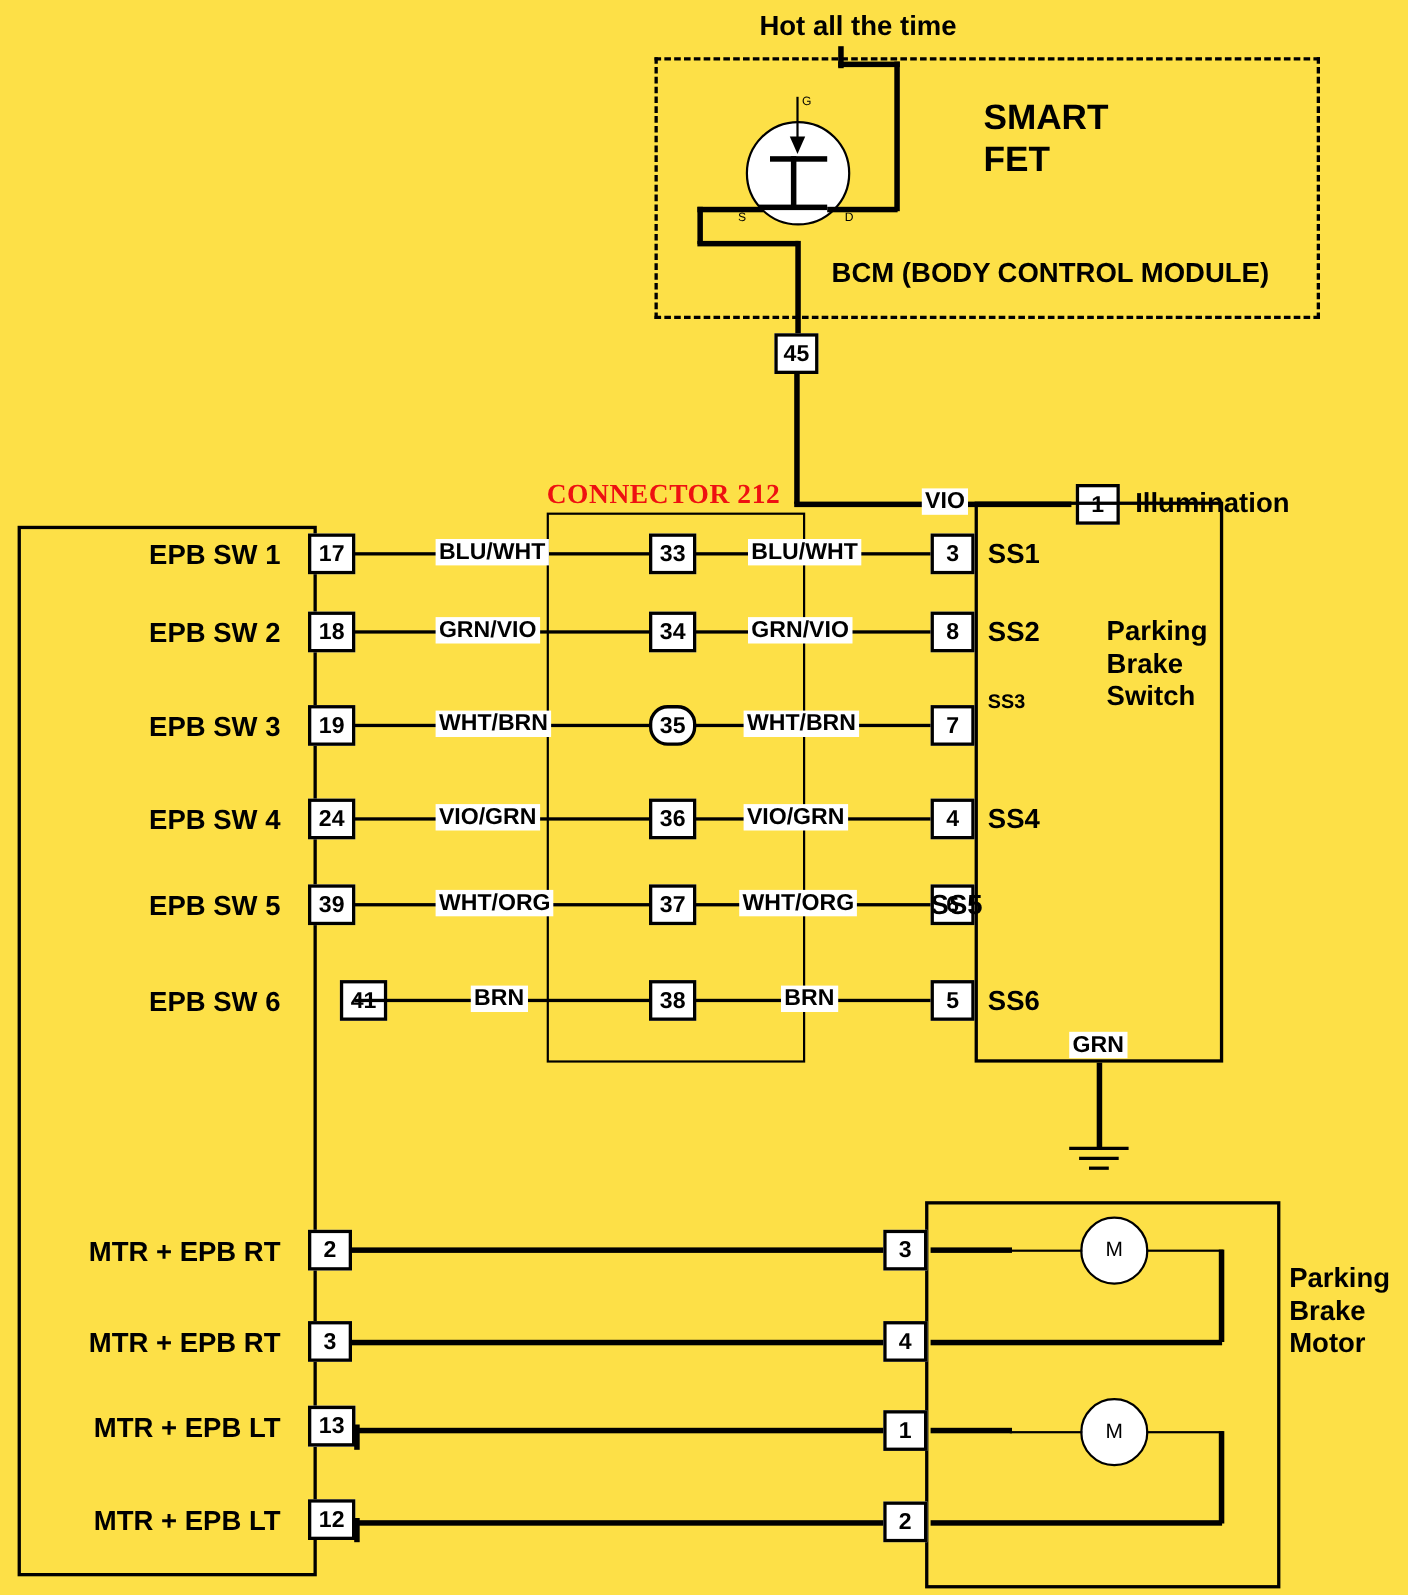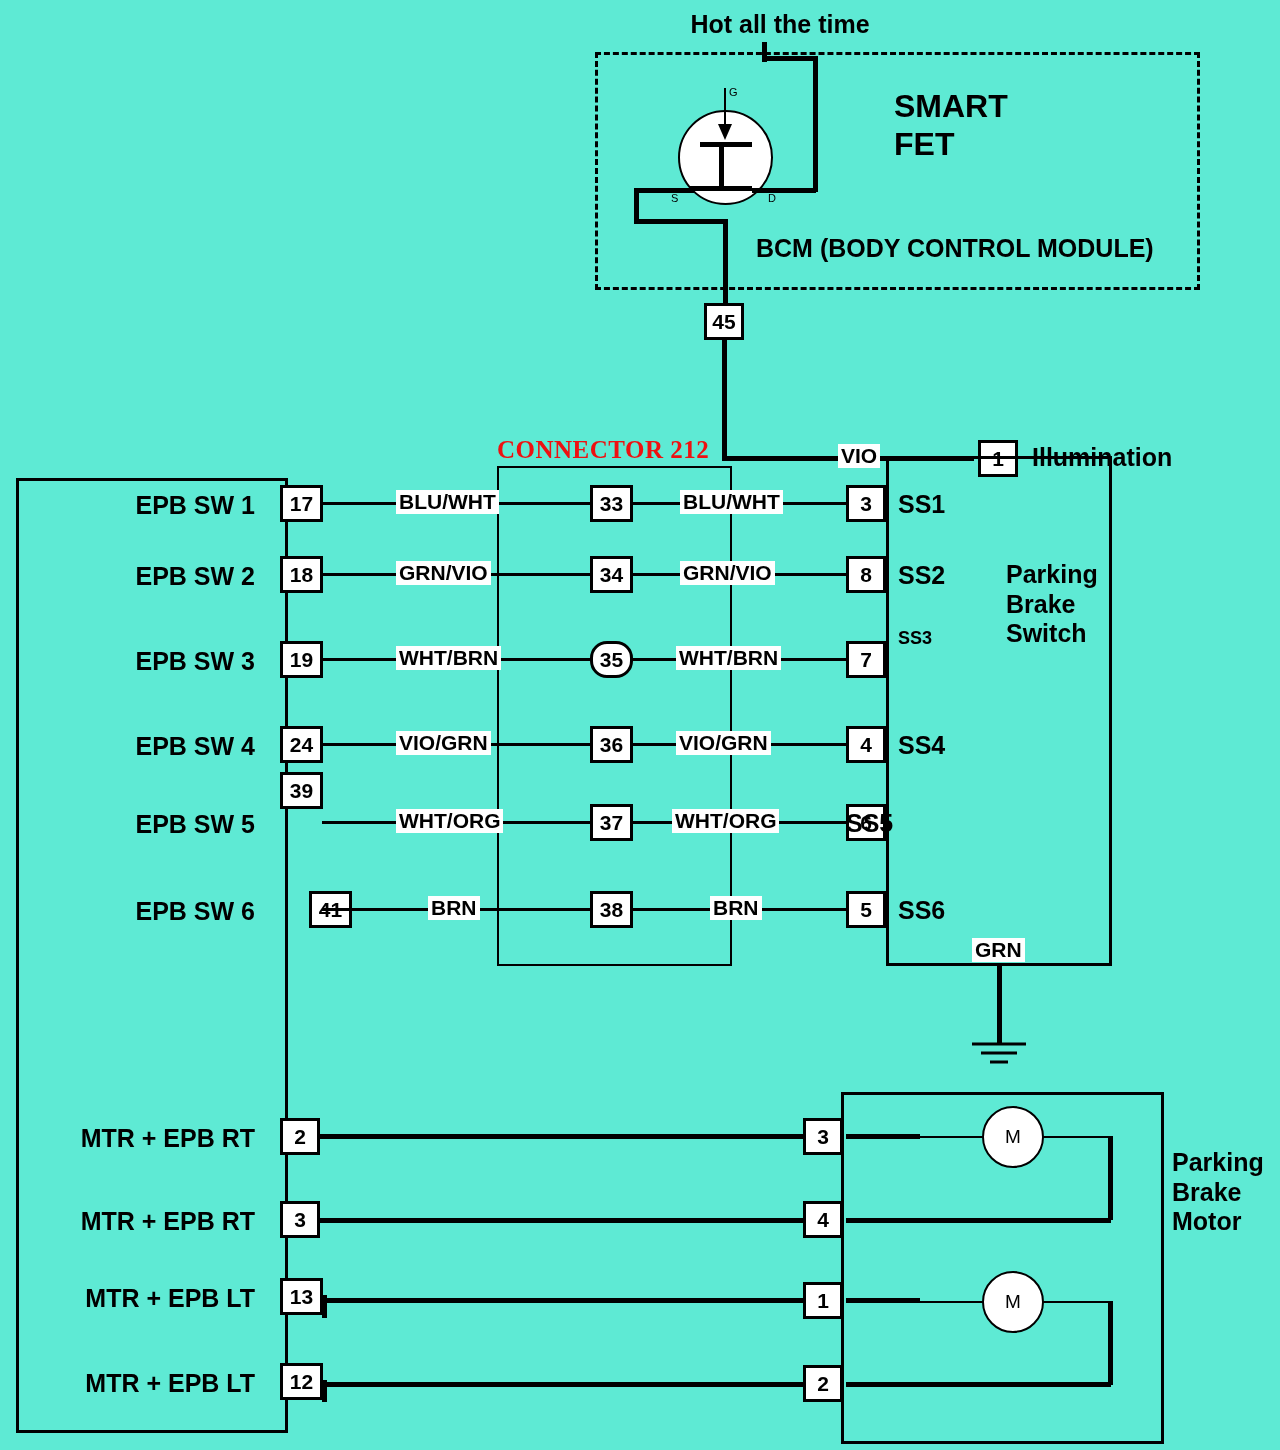--- a/index.html
+++ b/index.html
@@ -8,21 +8,21 @@
     background: #ffffff;
   }
   body {
     font-family: "Liberation Sans", sans-serif;
   }
   #page {
     position: relative;
     width: 1280px;
     height: 1450px;
     overflow: hidden;
-    background: #5eead4;
+    background: #fde047;
   }
   .lbl {
     position: absolute;
     font-weight: bold;
     color: #000000;
     white-space: pre;
     line-height: 1.18;
   }
   .lbl.r { text-align: right; }
   .lbl.c { text-align: center; }
@@ -222,21 +222,21 @@
   <div class="pin" style="left:280px; top:726px; width:43px; height:37px;">24</div>
   <div class="h" style="left:322px; top:743px; width:268px;"></div>
   <div class="wirelabel c" style="left:396px; top:731px;">VIO/GRN</div>
   <div class="pin" style="left:590px; top:726px; width:43px; height:37px;">36</div>
   <div class="h" style="left:632px; top:743px; width:215px;"></div>
   <div class="wirelabel c" style="left:676px; top:731px;">VIO/GRN</div>
   <div class="pin" style="left:846px; top:726px; width:40px; height:37px;">4</div>
   <div class="lbl" style="left:898px; top:731px; font-size:25px;">SS4</div>
 
   <div class="lbl r" style="left:20px; top:810px; width:235px; font-size:25px;">EPB SW 5</div>
-  <div class="pin" style="left:280px; top:772px; width:43px; height:37px;">39</div>
+  <div class="pin" style="left:280px; top:804px; width:43px; height:37px;">39</div>
   <div class="h" style="left:322px; top:821px; width:268px;"></div>
   <div class="wirelabel c" style="left:396px; top:809px;">WHT/ORG</div>
   <div class="pin" style="left:590px; top:804px; width:43px; height:37px;">37</div>
   <div class="h" style="left:632px; top:821px; width:215px;"></div>
   <div class="wirelabel c" style="left:672px; top:809px;">WHT/ORG</div>
   <div class="pin" style="left:846px; top:804px; width:40px; height:37px;">6</div>
   <div class="lbl" style="left:846px; top:809px; font-size:25px;">SS5</div>
 
   <div class="lbl r" style="left:20px; top:897px; width:235px; font-size:25px;">EPB SW 6</div>
   <div class="pin" style="left:280px; top:891px; width:43px; height:37px;margin-left:29px;">41</div>

